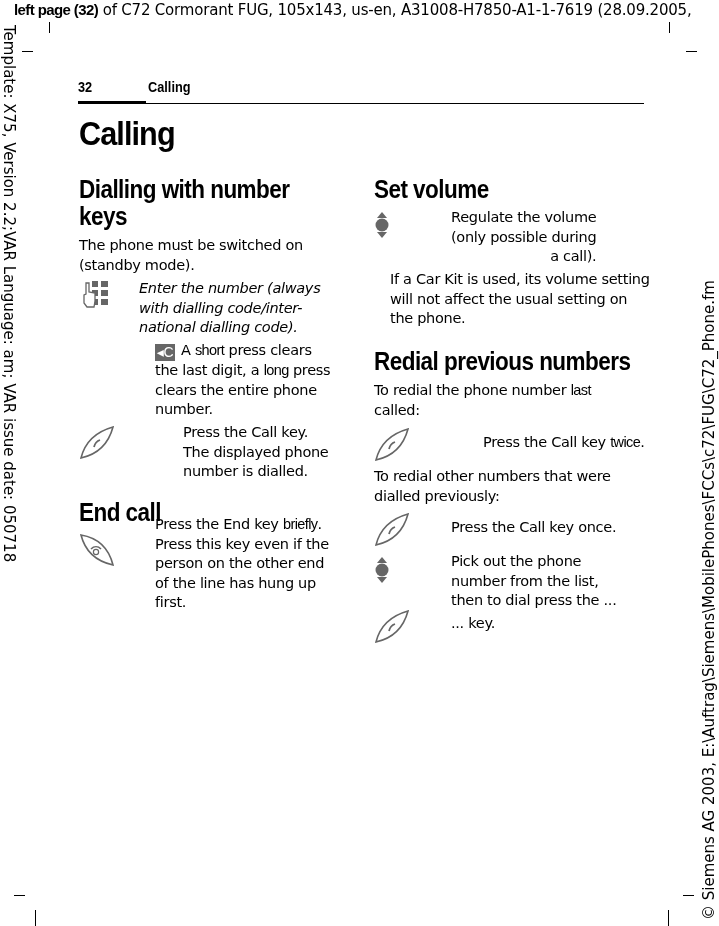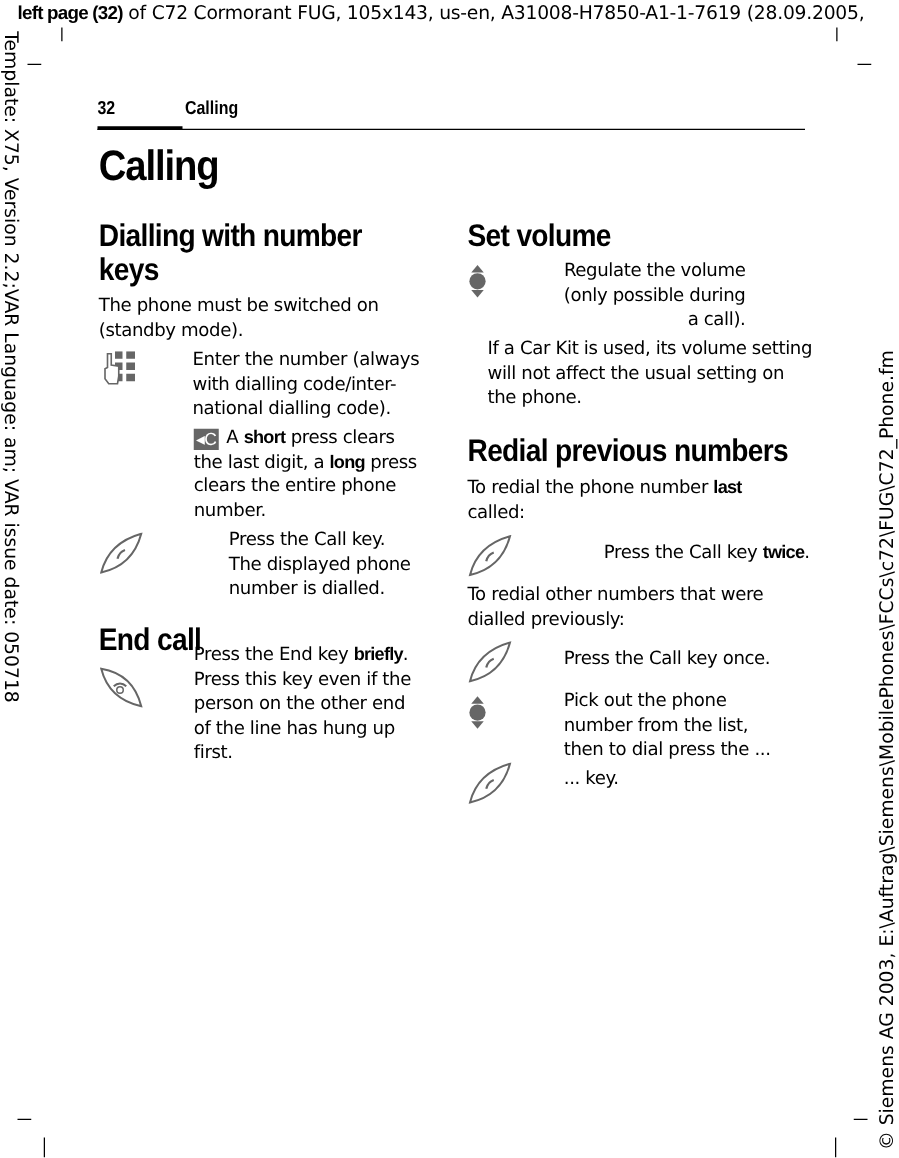--- a/index.html
+++ b/index.html
@@ -11,21 +11,21 @@
     .vert-right { position:absolute; left:699px; top:320px; width:20px; height:600px; }
     .vert-right span { position:absolute; left:0; top:0; transform-origin:0 0; transform:translate(0,600px) rotate(-90deg); white-space:nowrap; font-size:15px; line-height:20px; width:600px; text-align:left; }
     .mark { position:absolute; background:#000; }
     .hdr-num { position:absolute; left:78px; top:78px; font-family:"Liberation Sans", sans-serif; font-weight:bold; font-size:15px; transform:scaleX(0.85); transform-origin:0 0; }
     .hdr-title { position:absolute; left:148px; top:78px; font-family:"Liberation Sans", sans-serif; font-weight:bold; font-size:15px; transform:scaleX(0.85); transform-origin:0 0; }
     .hdr-thick { position:absolute; left:78px; top:101px; width:68px; height:3px; background:#000; }
     .hdr-line { position:absolute; left:78px; top:103px; width:566px; height:1px; background:#000; }
     .title { position:absolute; left:79px; top:114px; font-family:"Liberation Sans", sans-serif; font-weight:bold; font-size:34px; letter-spacing:-1px; transform:scaleX(0.9); transform-origin:0 0; }
     .h2 { position:absolute; font-family:"Liberation Sans", sans-serif; font-weight:bold; font-size:25px; line-height:27px; letter-spacing:-0.6px; transform:scaleX(0.9); transform-origin:0 0; }
     .p { position:absolute; font-size:14.5px; line-height:19.5px; letter-spacing:-0.3px; }
-    .p b { font-family:"Liberation Sans", sans-serif; font-weight:bold; letter-spacing:-0.6px; }
+    .p b { font-family:"Liberation Sans", sans-serif; font-weight:normal; letter-spacing:-0.6px; }
     .icon { position:absolute; }
     .ckey { display:inline-block; width:20px; height:17px; background:#666; color:#fff; font-size:14px; line-height:17px; text-align:center; vertical-align:-2px; margin-right:6px; font-family:"Liberation Sans", sans-serif; }
   </style>
 </head>
 <body>
 
 <div class="meta-top"><b>left page (32)</b><span> of C72 Cormorant FUG, 105x143, us-en, A31008-H7850-A1-1-7619 (28.09.2005,</span></div>
 <div class="vert-left">
     <span>Template: X75, Version 2.2;VAR Language: am; VAR issue date: 050718</span>
   </div>
@@ -63,21 +63,21 @@
   <g fill="#666">
     <rect x="10" y="0" width="6" height="6"></rect>
       <rect x="19" y="0" width="7" height="6"></rect>
     <rect x="10" y="9" width="6" height="6"></rect>
       <rect x="19" y="9" width="7" height="6"></rect>
     <rect x="10" y="18" width="6" height="6"></rect>
       <rect x="19" y="18" width="7" height="6"></rect>
   </g>
   <path d="M4 2 L4 13 L2 14 L2 22 L5 26 L12 26 L13 20 L13 12 L7 11 L7 2 Z" fill="#fff" stroke="#666" stroke-width="1.3"></path>
 </svg>
-<div class="p" style="left:154px;top:279px;">
+<div class="p" style="left:139px;top:279px;font-style:italic;">
   <div>Enter the number (always</div>
   <div>with dialling code/inter-</div>
   <div>national dialling code).</div>
 </div>
 <div class="p" style="left:155px;top:341px;">
   <div><span class="ckey">◂C</span><span>A </span><b>short</b><span> press clears</span></div>
   <div><span>the last digit, a </span><b>long</b><span> press</span></div>
   <div>clears the entire phone</div>
   <div>number.</div>
 </div>

